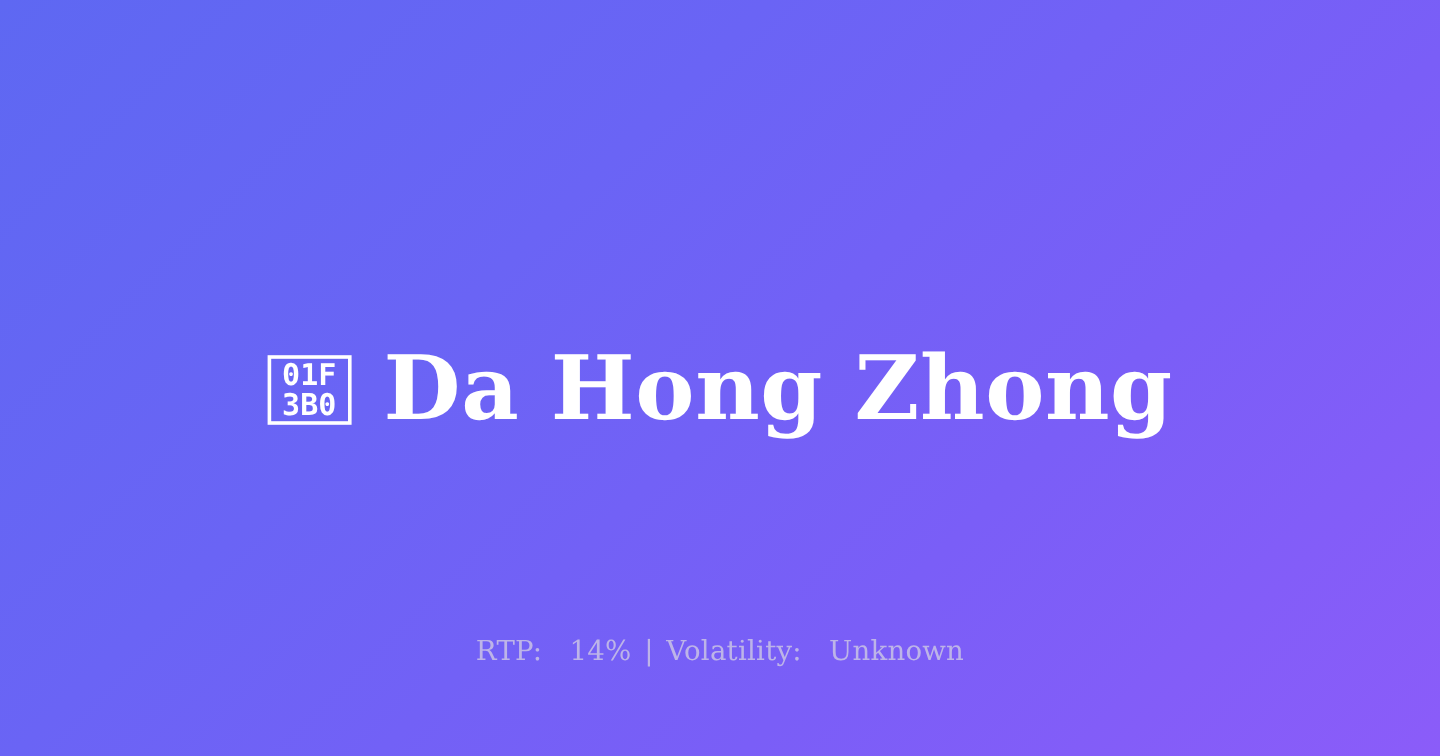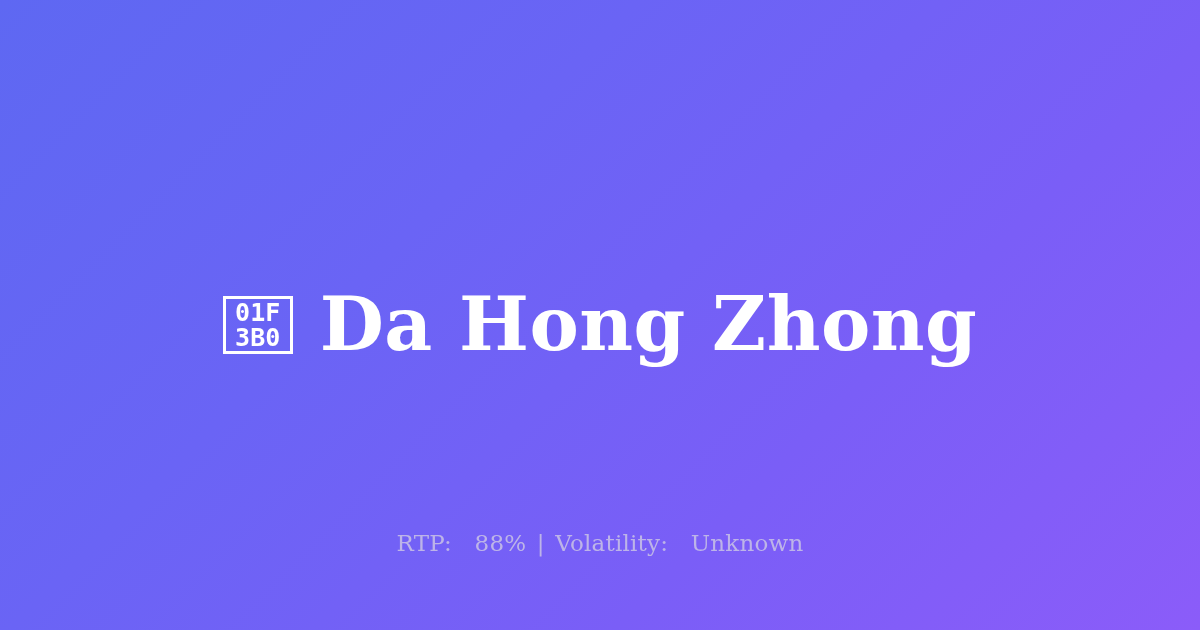--- a/index.html
+++ b/index.html
@@ -123,20 +123,20 @@
       <span class="tofu-line">3B0</span>
     </span>
 
     <h1 class="game-title">Da Hong Zhong</h1>
   </div>
 
 
   <div class="stats">
     <span>RTP:</span>
     <span>&nbsp;</span>
-    <span>88%</span>
+    <span>14%</span>
     <span class="sep">|</span>
     <span>Volatility:</span>
     <span>&nbsp;</span>
     <span>Unknown</span>
   </div>
 
 </div>
 
 </body></html>

